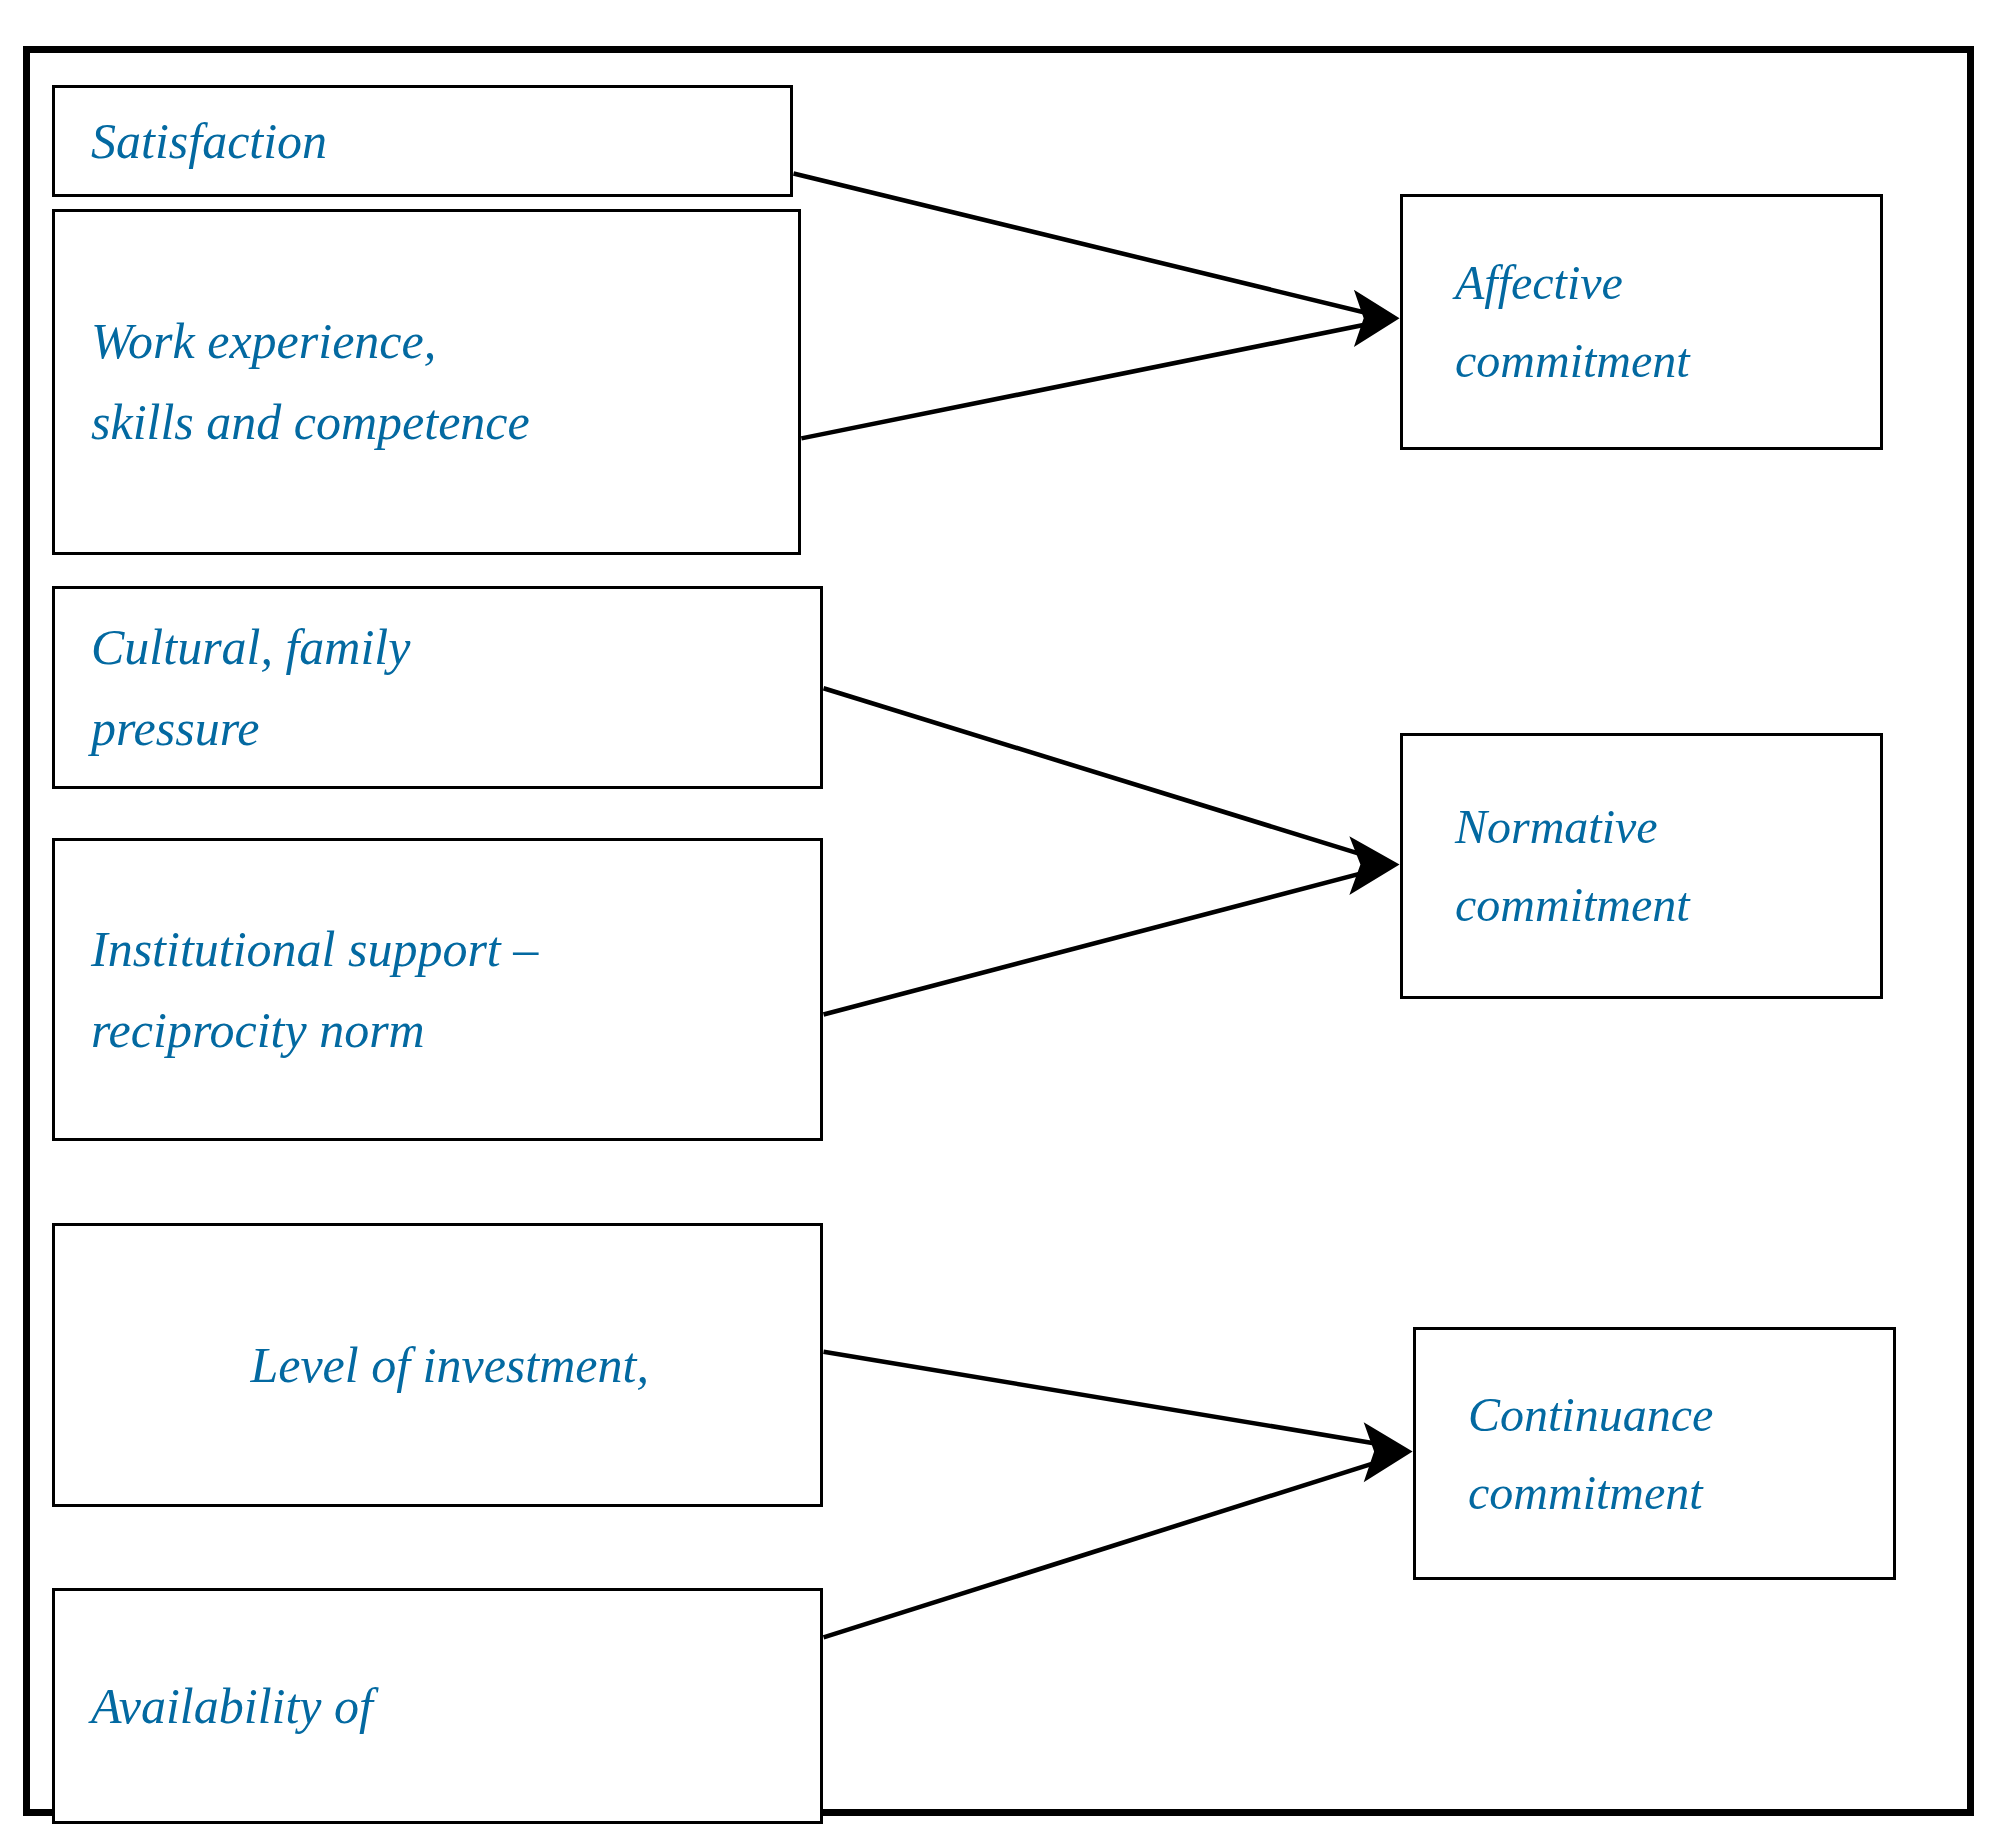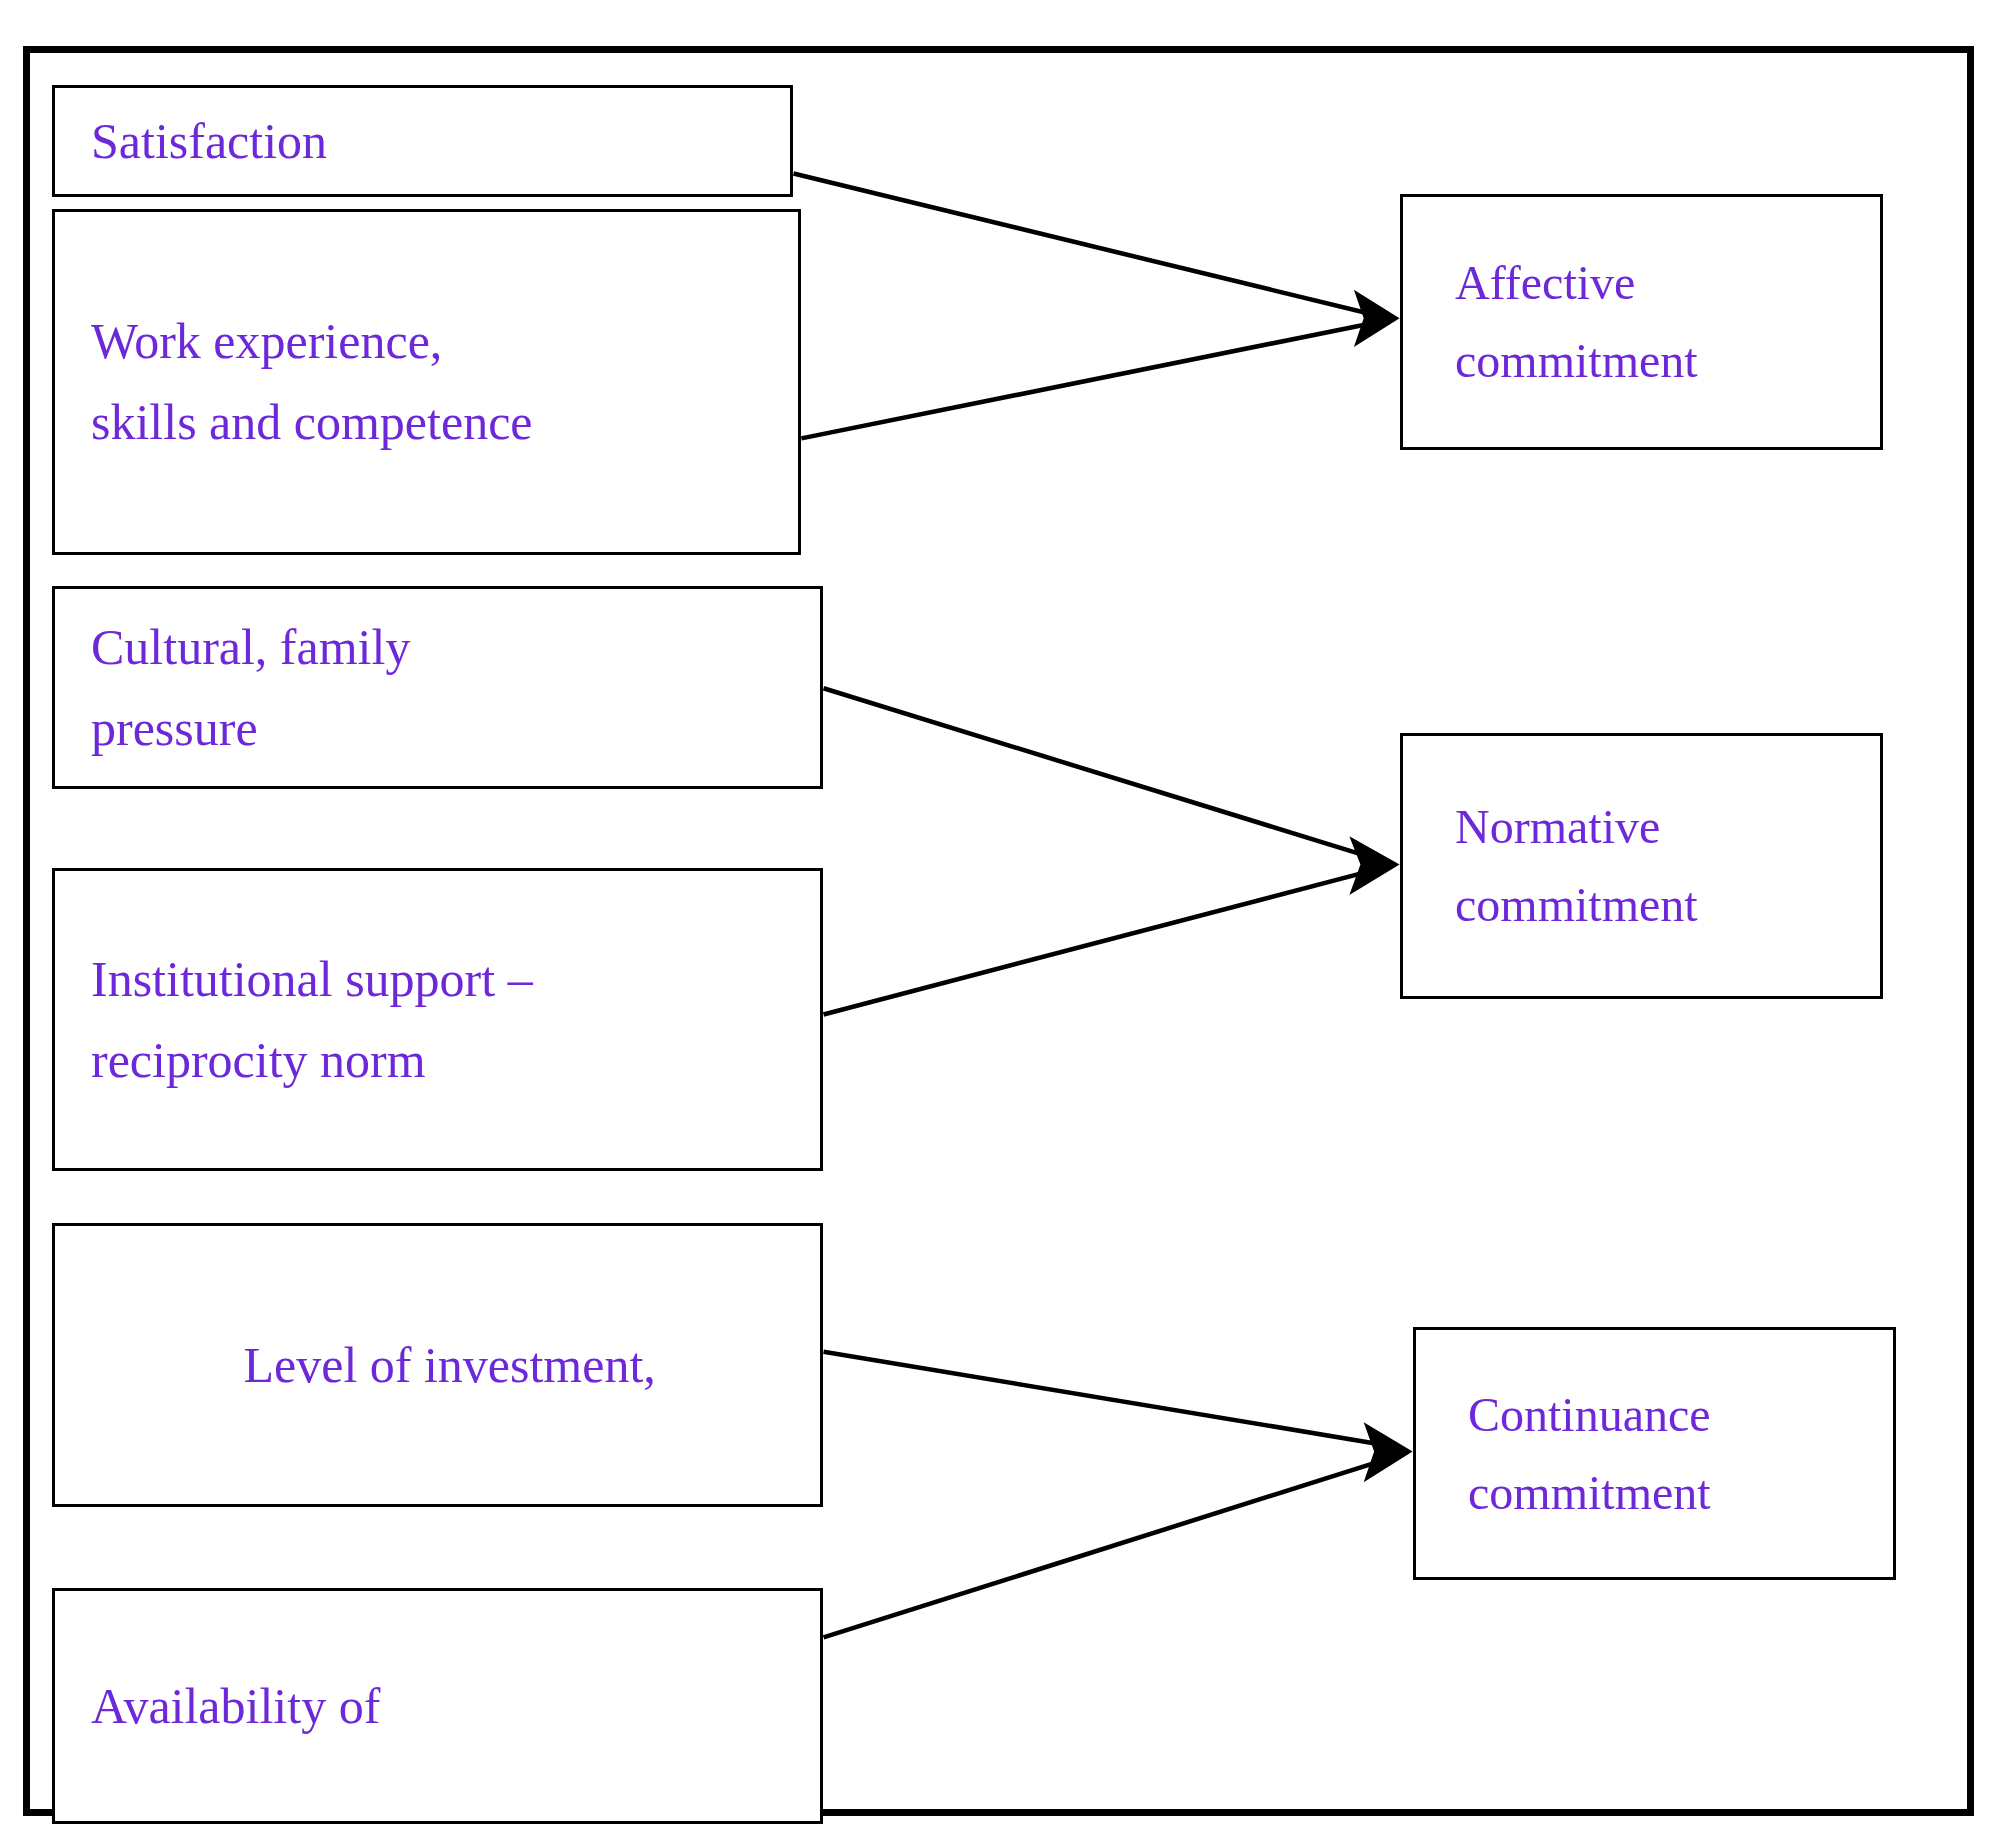--- a/index.html
+++ b/index.html
@@ -41,22 +41,23 @@
     position: absolute;
     box-sizing: border-box;
     border: 3.3px solid #000000;
     background: #ffffff;
     display: flex;
     flex-direction: column;
     justify-content: center;
   }
   .node .line {
     display: block;
-    color: #6d28d9;
+    color: #0369a1;
     white-space: pre;
+    font-style: italic;
   }
   
   .left-node {
     left: 52px;
     padding-left: 36px;
     padding-right: 11.7px;
   }
   .left-node .line {
     font-size: 50px;
     line-height: 1.62;
@@ -68,21 +69,21 @@
   }
   .right-node .line {
     font-size: 48px;
     line-height: 1.62;
   }
 
   
   #node-satisfaction         { top: 85px;  width: 741px; height: 112px; }
   #node-work-experience      { top: 209px;  width: 749px; height: 346px; }
   #node-cultural-family      { top: 586px;  width: 771px; height: 203px; }
-  #node-institutional        { top: 868px; width: 771px; height: 303px; }
+  #node-institutional        { top: 838px; width: 771px; height: 303px; }
   #node-level-investment     { top: 1223px; width: 771px; height: 284px; align-items: center; }
   #node-availability         { top: 1588px; width: 771px; height: 236px; }
 
   #node-affective   { left: 1400px; top: 194px;  width: 483px; height: 256px; }
   #node-normative   { left: 1400px; top: 733px; width: 483px; height: 266px; }
   #node-continuance { left: 1413px; top: 1327px; width: 483px; height: 253px; }
 </style>
 </head>
 <body>
 

